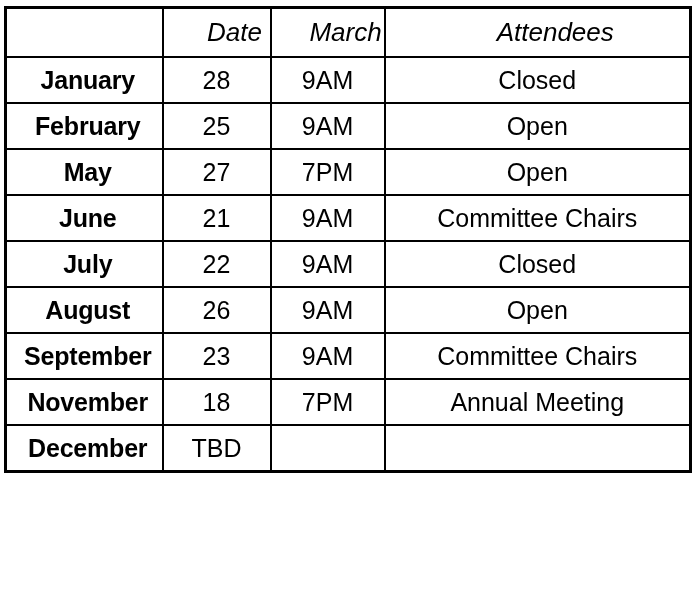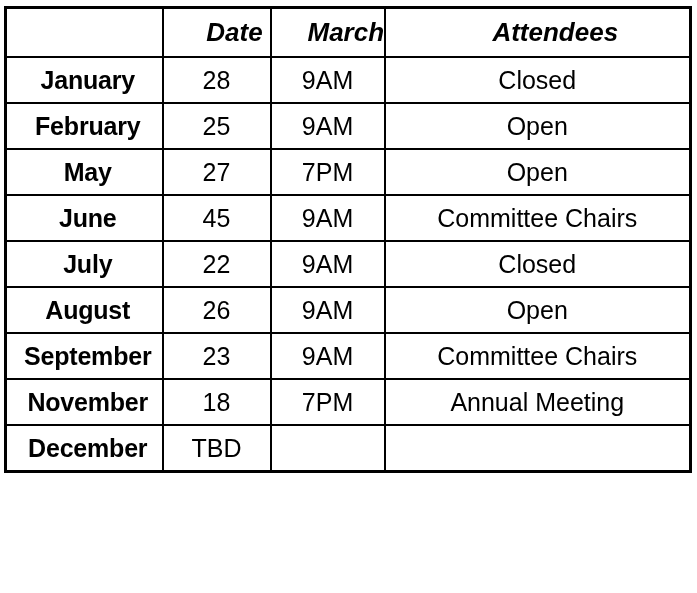--- a/index.html
+++ b/index.html
@@ -45,21 +45,21 @@
     font-size: 25px;
     line-height: 1.05;
     font-family: "Liberation Sans", sans-serif;
     font-stretch: condensed;
     background: #ffffff;
   }
 
   
   table.schedule thead th {
     height: 47px;
-    font-weight: bold;
+    font-weight: normal;
     font-style: italic;
     text-align: center;
     font-size: 26px;
     padding-left: 36px;
   }
   table.schedule thead th.blank-head {
     font-style: normal;
   }
 
   
@@ -122,21 +122,21 @@
           <td class="attend-cell">Open</td>
         </tr>
         <tr>
           <td class="month-cell">May</td>
           <td class="date-cell">27</td>
           <td class="time-cell">7PM</td>
           <td class="attend-cell">Open</td>
         </tr>
         <tr>
           <td class="month-cell">June</td>
-          <td class="date-cell">45</td>
+          <td class="date-cell">21</td>
           <td class="time-cell">9AM</td>
           <td class="attend-cell">Committee Chairs</td>
         </tr>
         <tr>
           <td class="month-cell">July</td>
           <td class="date-cell">22</td>
           <td class="time-cell">9AM</td>
           <td class="attend-cell">Closed</td>
         </tr>
         <tr>

